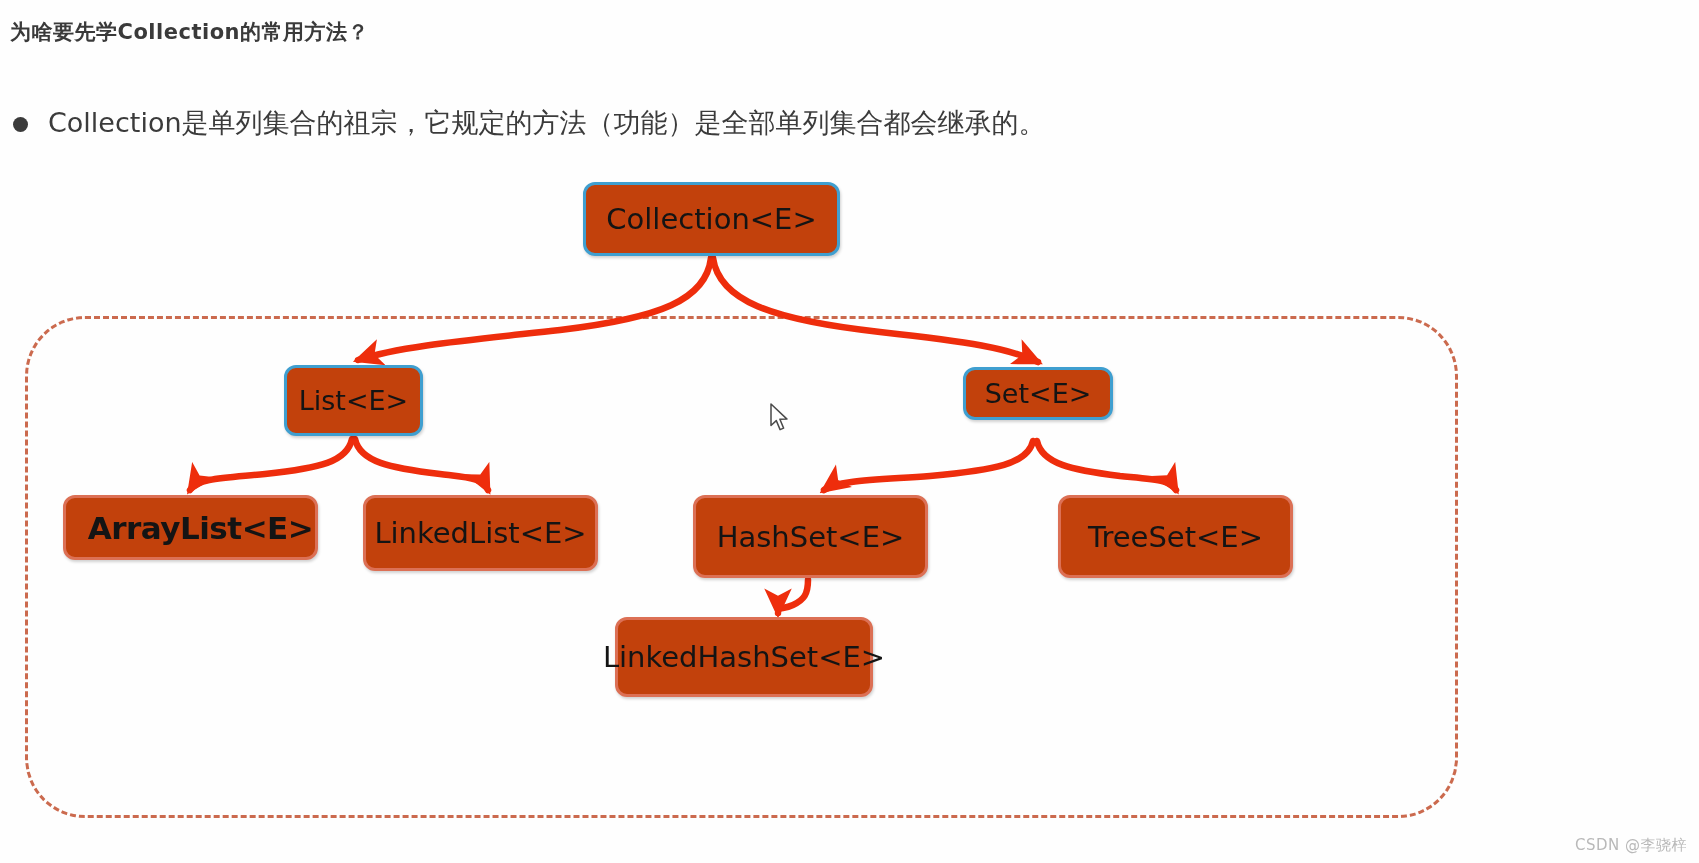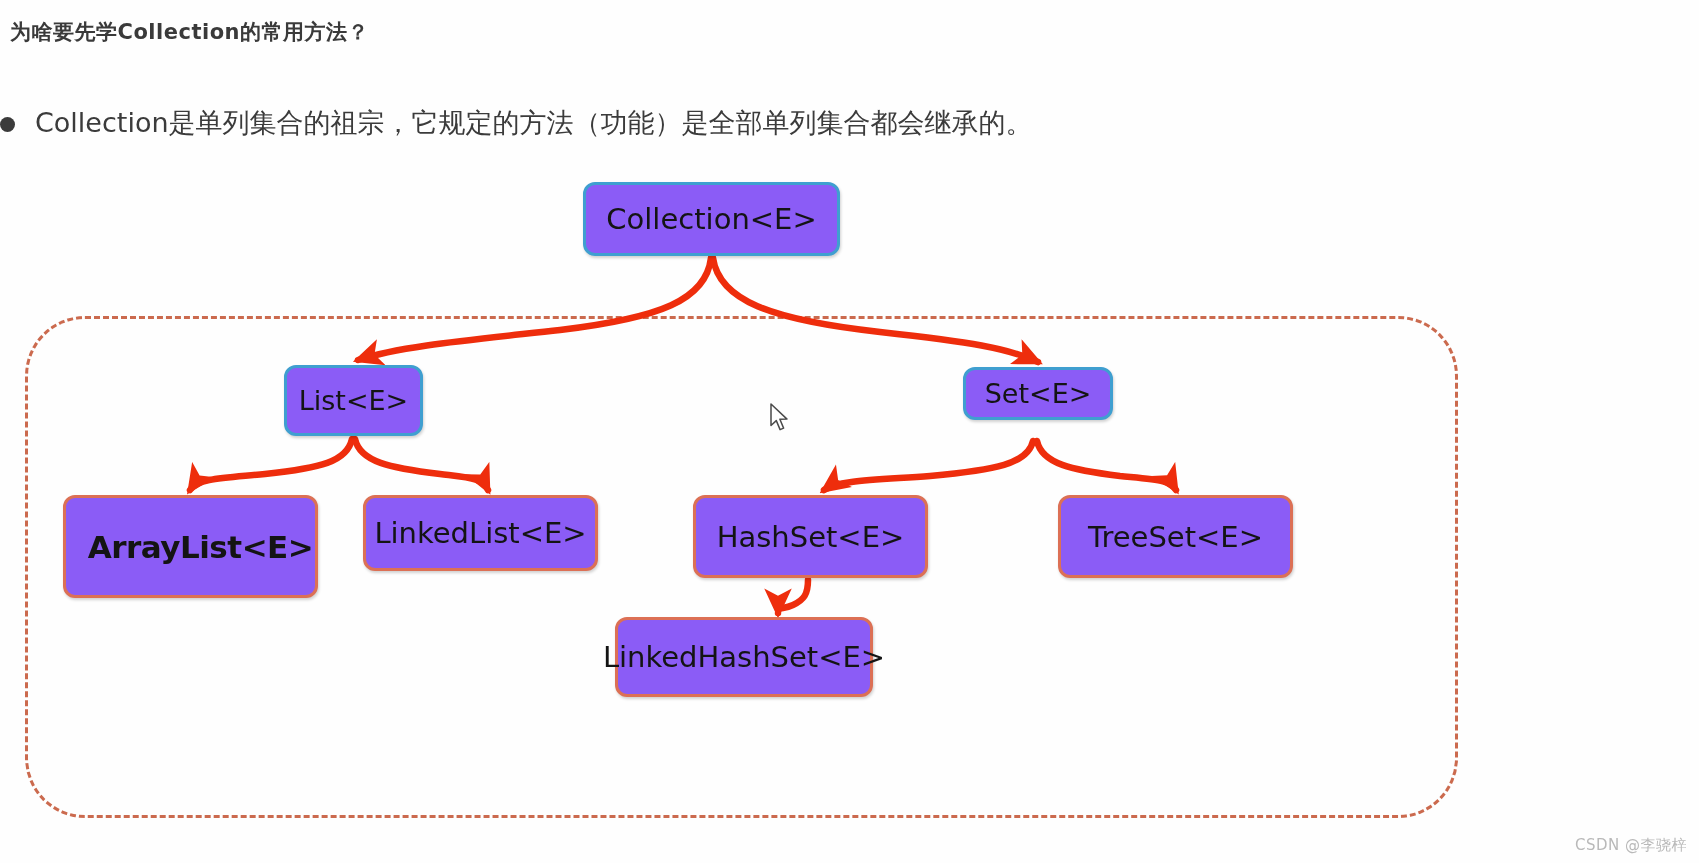--- a/index.html
+++ b/index.html
@@ -25,21 +25,21 @@
     font-weight: bold;
     color: #3a3a3a;
     letter-spacing: 0.5px;
     white-space: nowrap;
     font-family: "DejaVu Sans", "Liberation Sans", sans-serif;
   }
 
   
   .bullet-row {
     position: absolute;
-    left: 0; top: 105px;
+    left: 13px; top: 105px;
     display: flex;
     align-items: center;
     gap: 20px;
   }
   .bullet-dot {
     width: 15px; height: 15px;
     border-radius: 50%;
     background: #3b3b3b;
     flex: 0 0 auto;
     margin-top: 2px;
@@ -63,34 +63,34 @@
     width: 1699px; height: 863px;
     pointer-events: none;
   }
 
   
   .node {
     position: absolute;
     display: flex;
     align-items: center;
     justify-content: center;
-    background: #8b5cf6;
+    background: #c2410c;
     border-radius: 12px;
     color: #141414;
     text-align: center;
     box-shadow: 1px 2px 3px rgba(0,0,0,0.18);
     font-family: "DejaVu Sans", "Liberation Sans", sans-serif;
   }
   .node.blue  { border: 3px solid #3f9fd0; }
   .node.coral { border: 3px solid #dc7055; }
 
   .n-collection     { left: 583px; top: 182px;  width: 257px; height: 74px;  font-size: 29px; }
   .n-list           { left: 284px; top: 365px;  width: 139px; height: 71px;  font-size: 27px; }
   .n-set            { left: 963px; top: 367px;  width: 150px; height: 53px;  font-size: 27px; text-align: center; }
-  .n-arraylist      { left: 63px;  top: 495px;  width: 255px; height: 103px;  font-size: 31px; font-weight: bold; letter-spacing: -0.5px; padding-left: 20px; }
+  .n-arraylist      { left: 63px;  top: 495px;  width: 255px; height: 65px;  font-size: 31px; font-weight: bold; letter-spacing: -0.5px; padding-left: 20px; }
   .n-linkedlist     { left: 363px; top: 495px;  width: 235px; height: 76px;  font-size: 29px; }
   .n-hashset        { left: 693px; top: 495px;  width: 235px; height: 83px;  font-size: 29px; }
   .n-treeset        { left: 1058px;top: 495px;  width: 235px; height: 83px;  font-size: 29px; }
   .n-linkedhashset  { left: 615px; top: 617px;  width: 258px; height: 80px;  font-size: 29px; }
 
   
   .dashed-region {
     position: absolute;
     left: 25px; top: 316px;
     width: 1433px; height: 502px;

